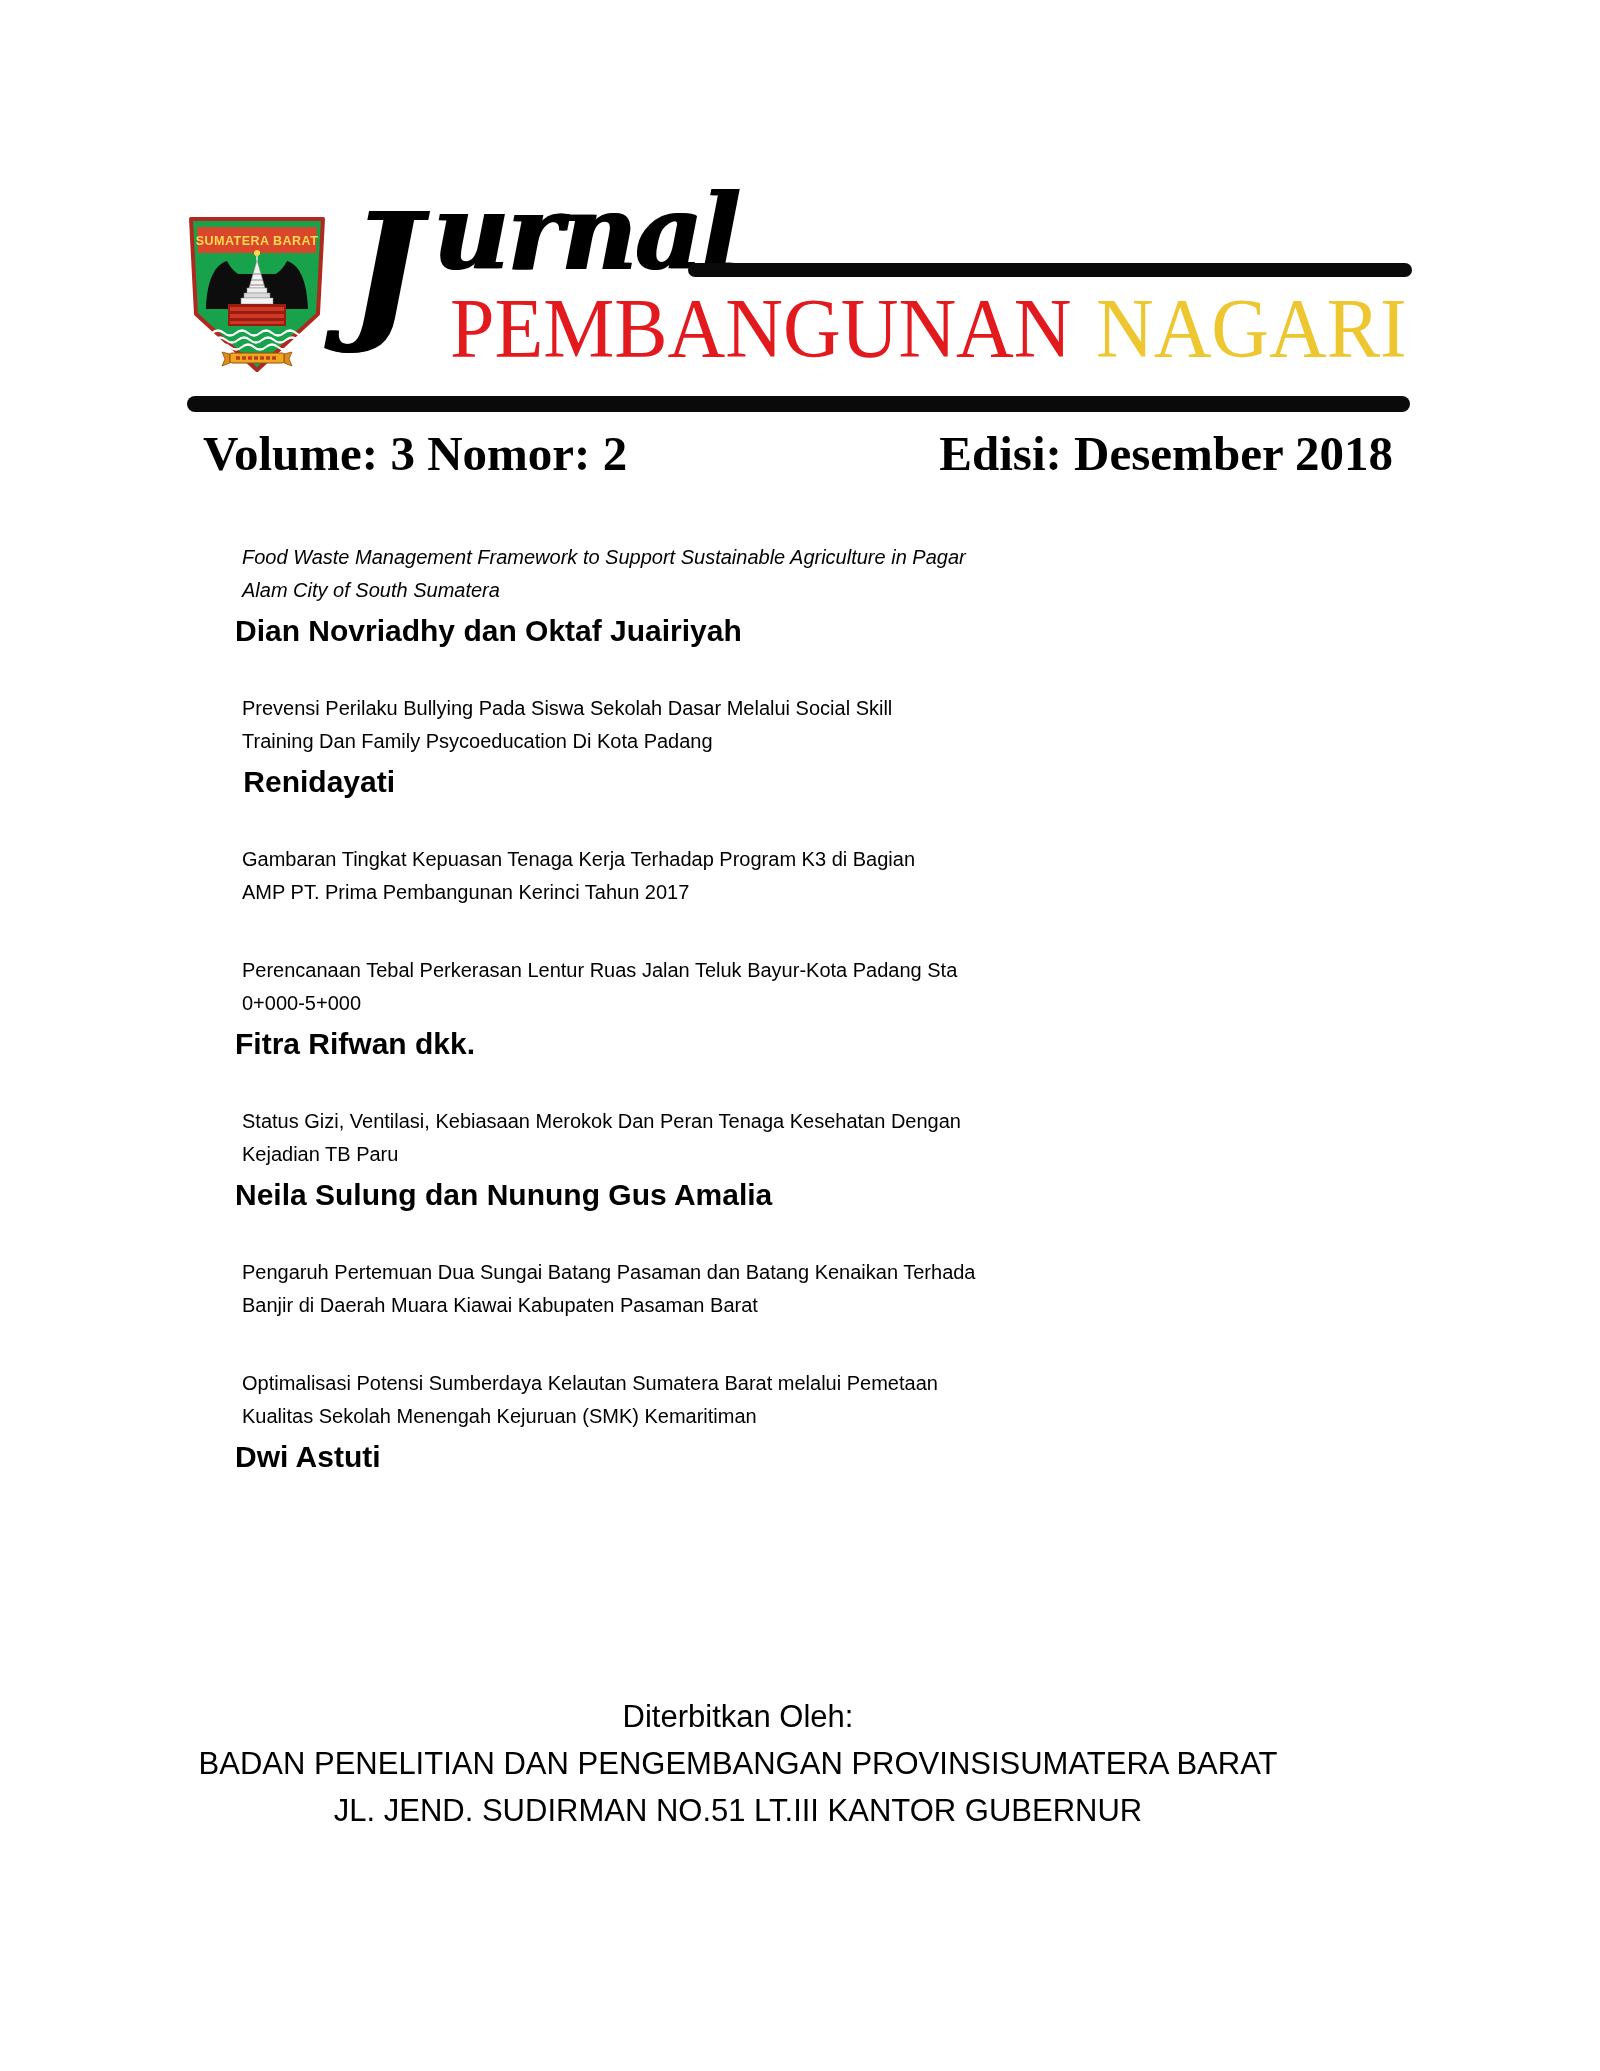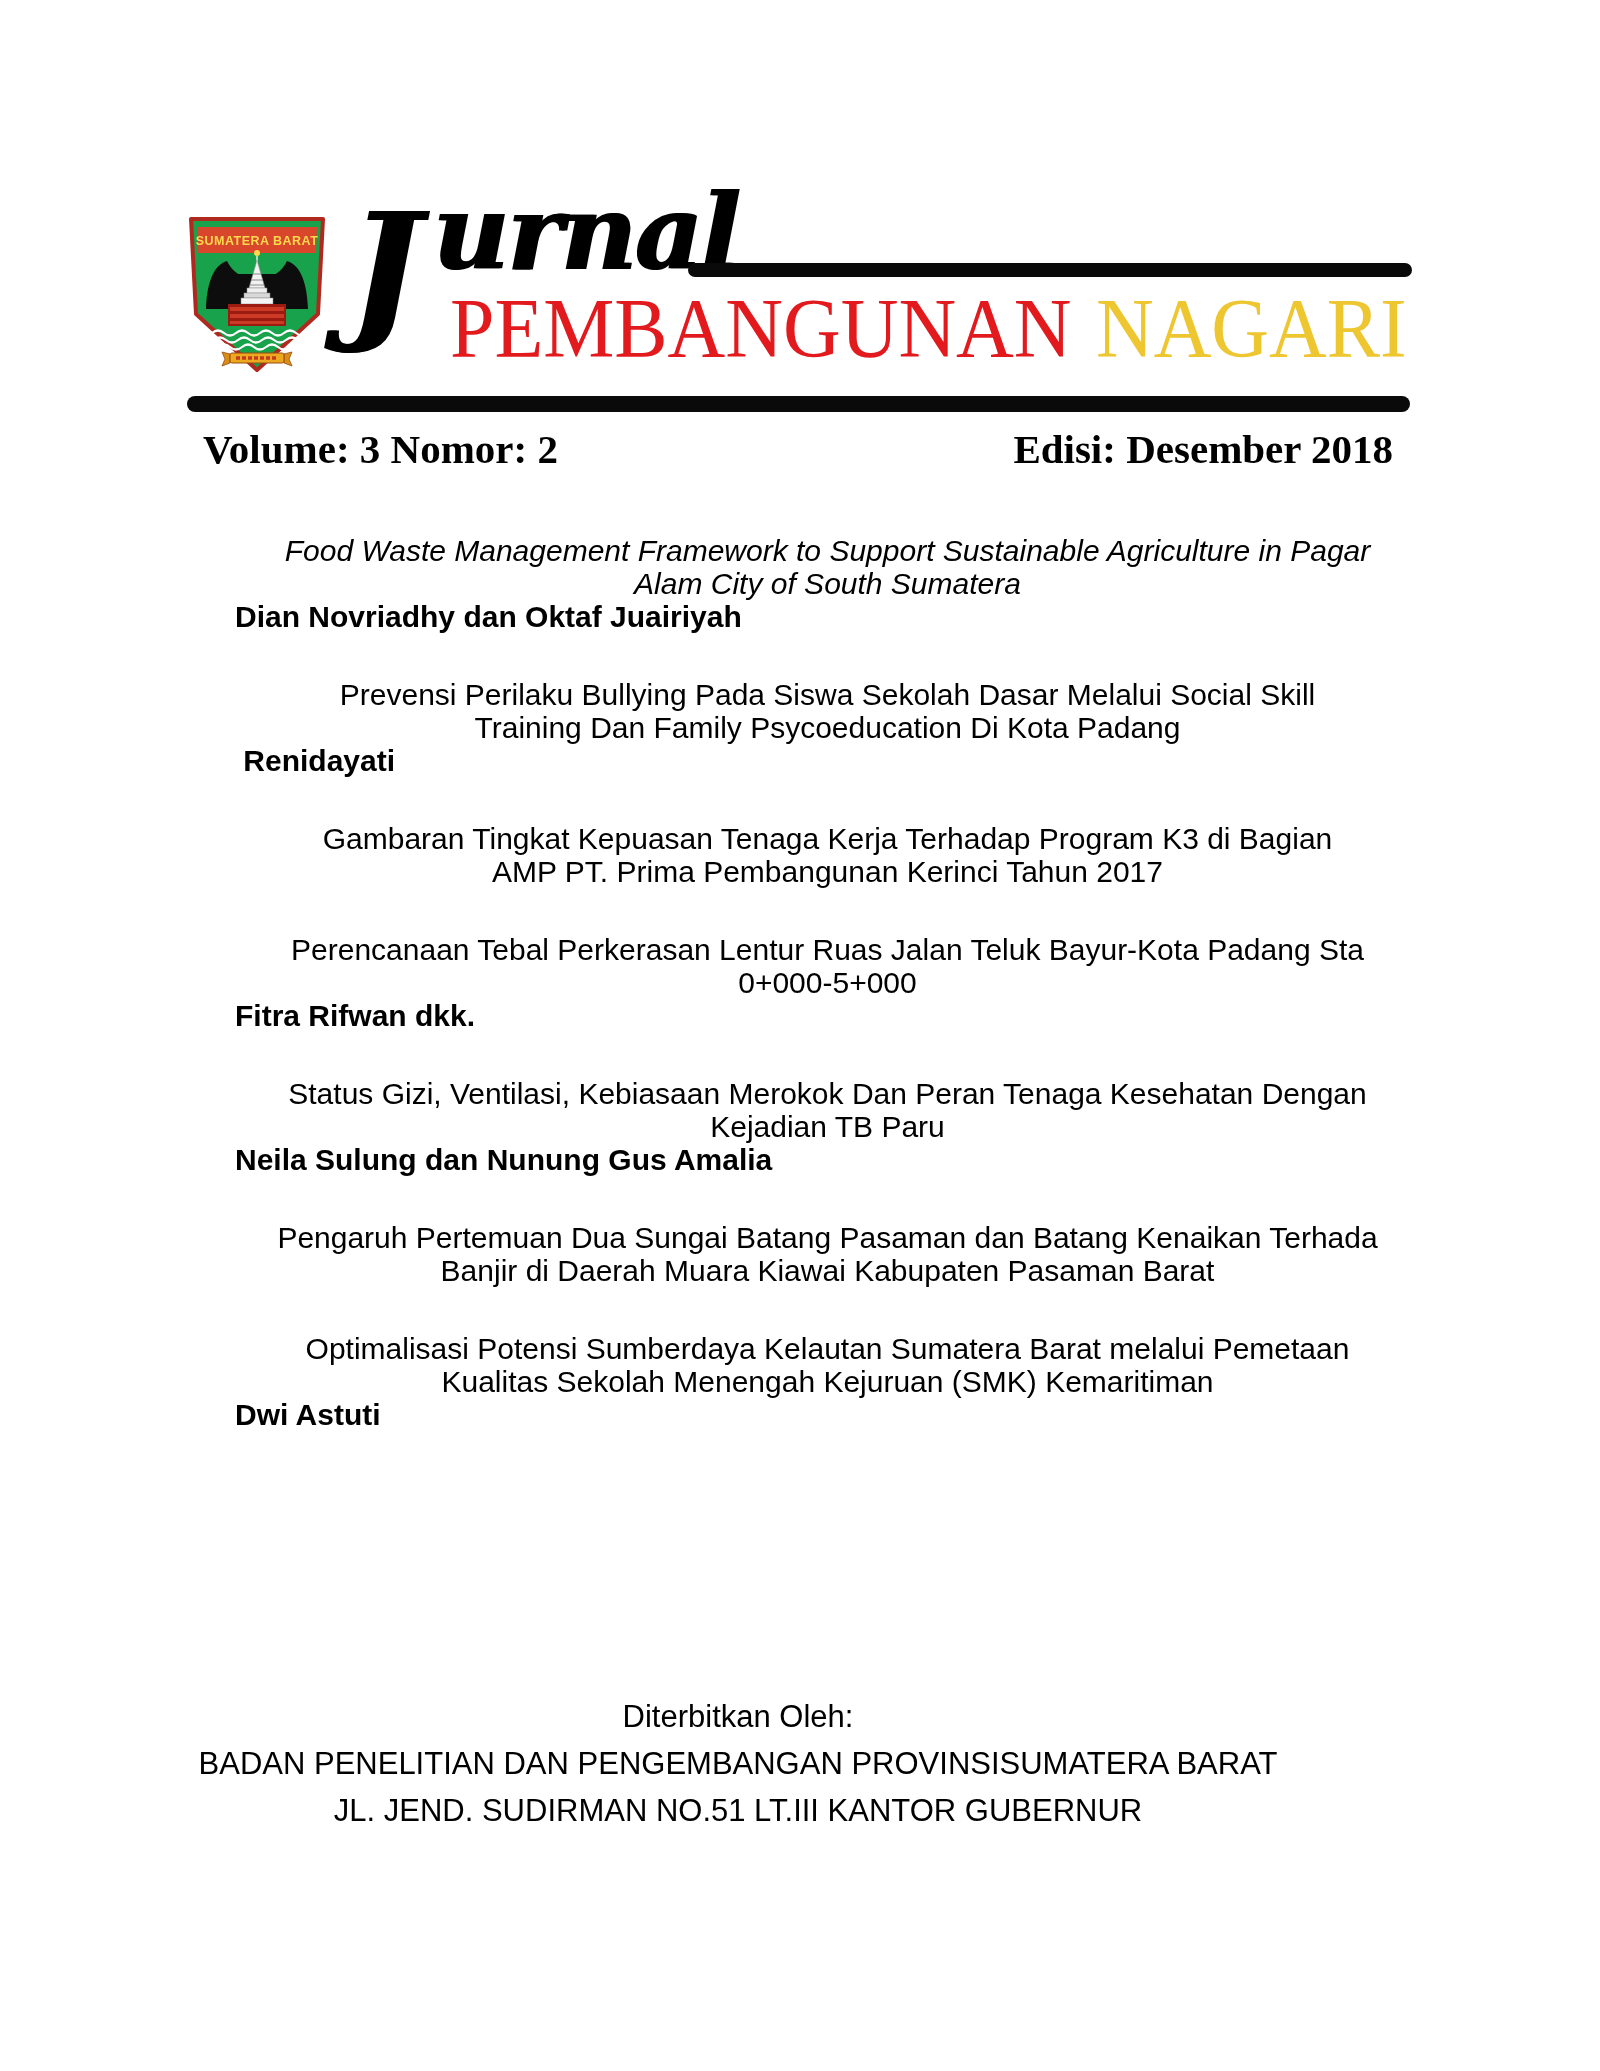--- a/index.html
+++ b/index.html
@@ -29,27 +29,27 @@
     transform:scaleX(0.94);transform-origin:left top;
   }
   .brand-word1{margin-right:26px;}
   .divider{
     position:absolute;left:187px;top:396px;width:1223px;height:16px;
     background:#0a0a0a;border-radius:8px;
   }
   .issue-row{
     position:absolute;left:203px;top:429px;width:1190px;
     display:flex;justify-content:space-between;
-    font-family:"Liberation Serif",serif;font-weight:700;font-size:41px;line-height:1;
+    font-family:"Liberation Serif",serif;font-weight:700;font-size:49px;line-height:1;
   }
   
   .toc{position:absolute;left:235px;top:534px;width:1185px;}
   .toc-item{margin:0 0 45px 0;}
   .toc-title{
-    margin:0;font-size:30px;line-height:33px;white-space:pre-line;font-weight:400;text-align:center;
+    margin:7px;font-size:20px;line-height:33px;white-space:pre-line;font-weight:400;
   }
   .toc-item.italic .toc-title{font-style:italic;}
   .toc-authors{
     margin:0;font-size:30px;line-height:33px;font-weight:700;white-space:pre-wrap;
   }
   
   .publisher{
     position:absolute;left:0;right:0;top:1688px;text-align:center;
     font-size:31px;line-height:37px;
   }

